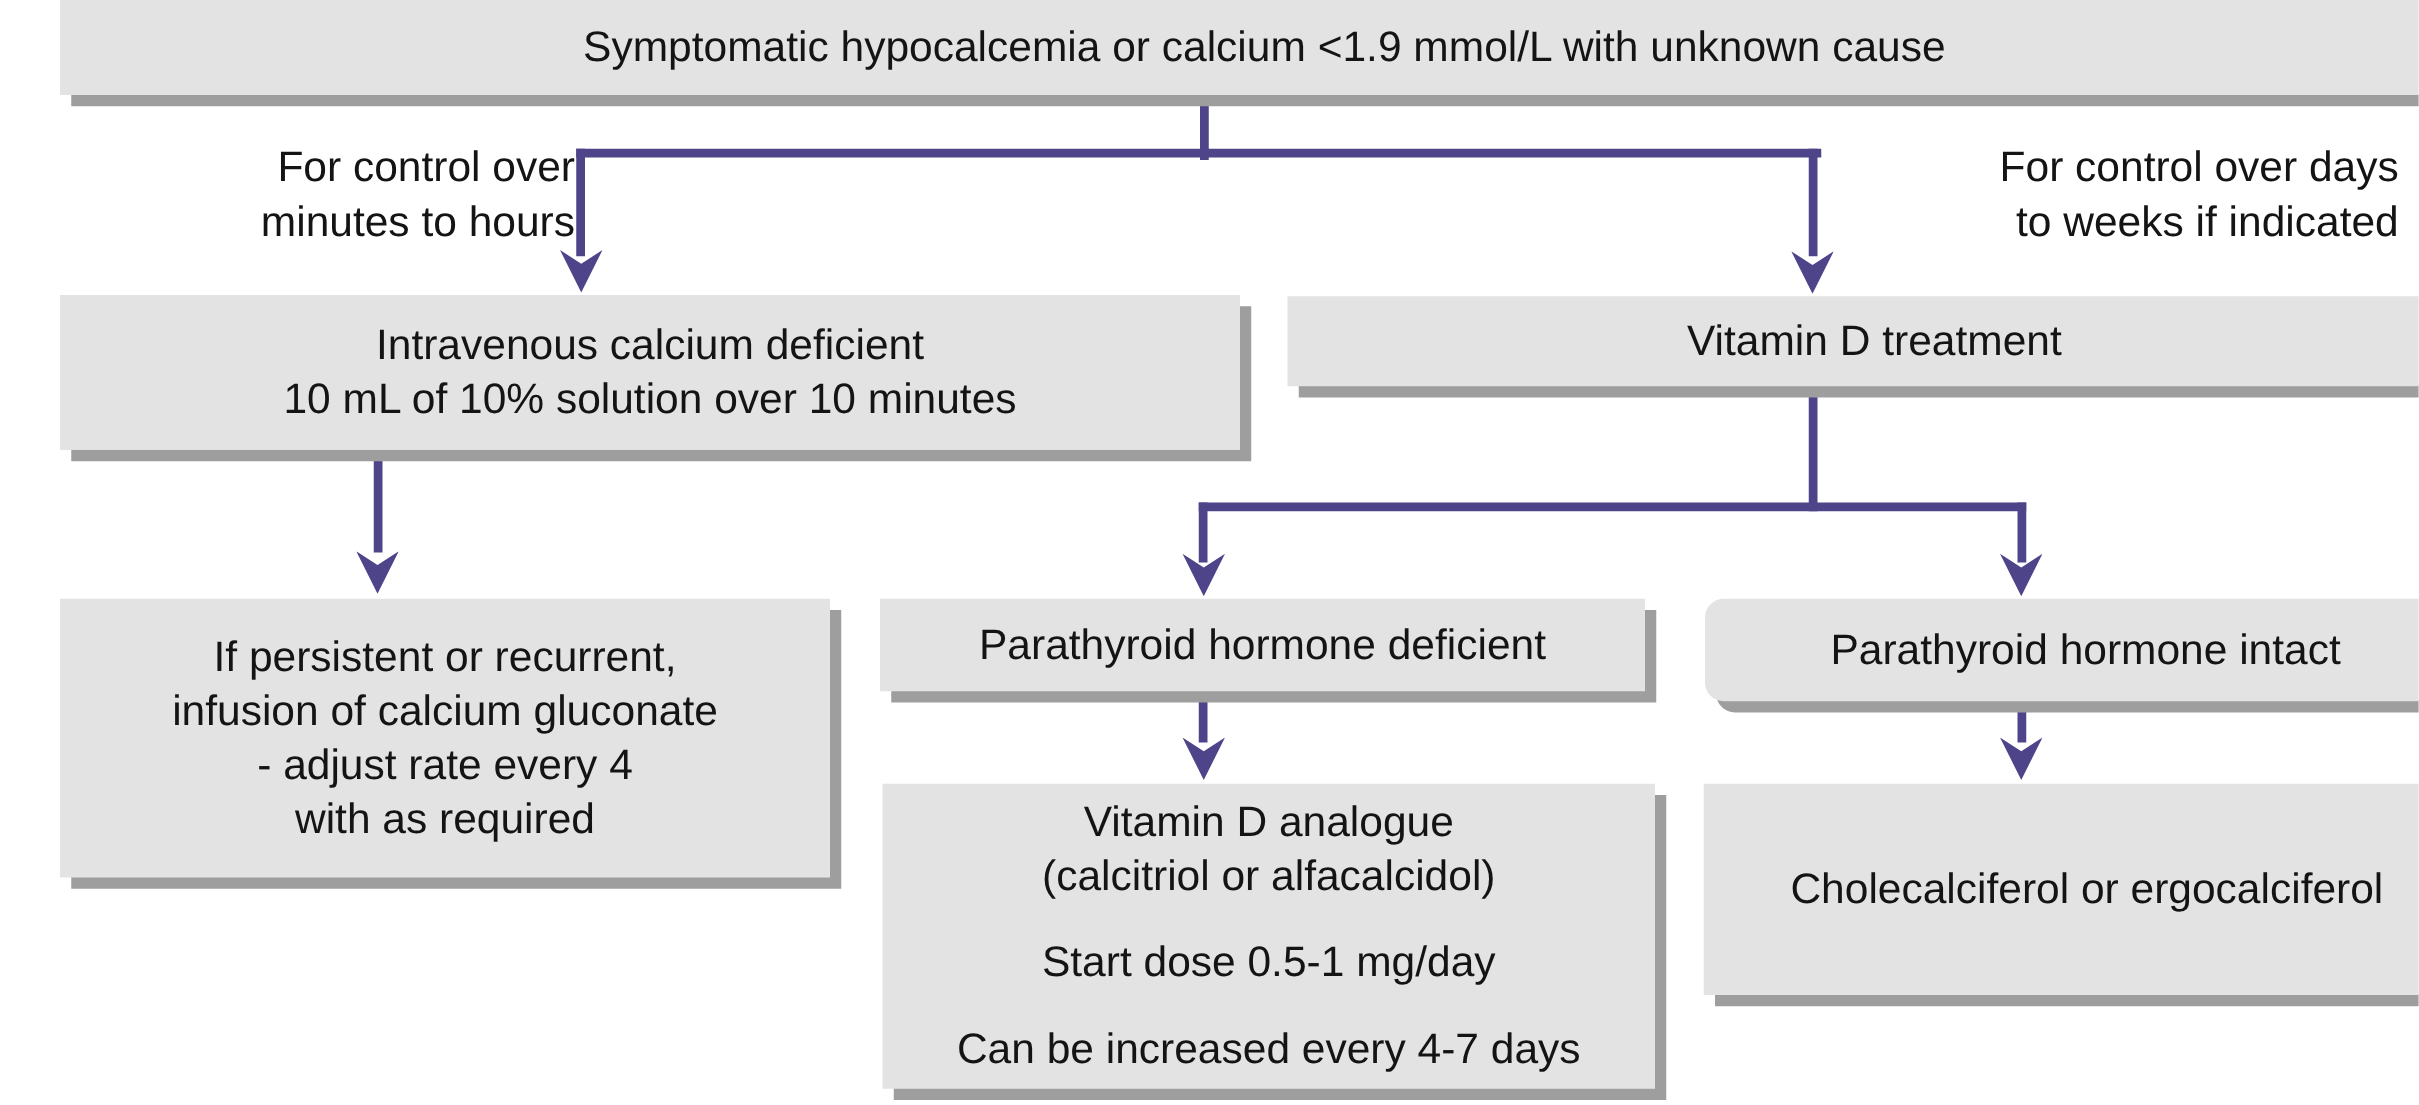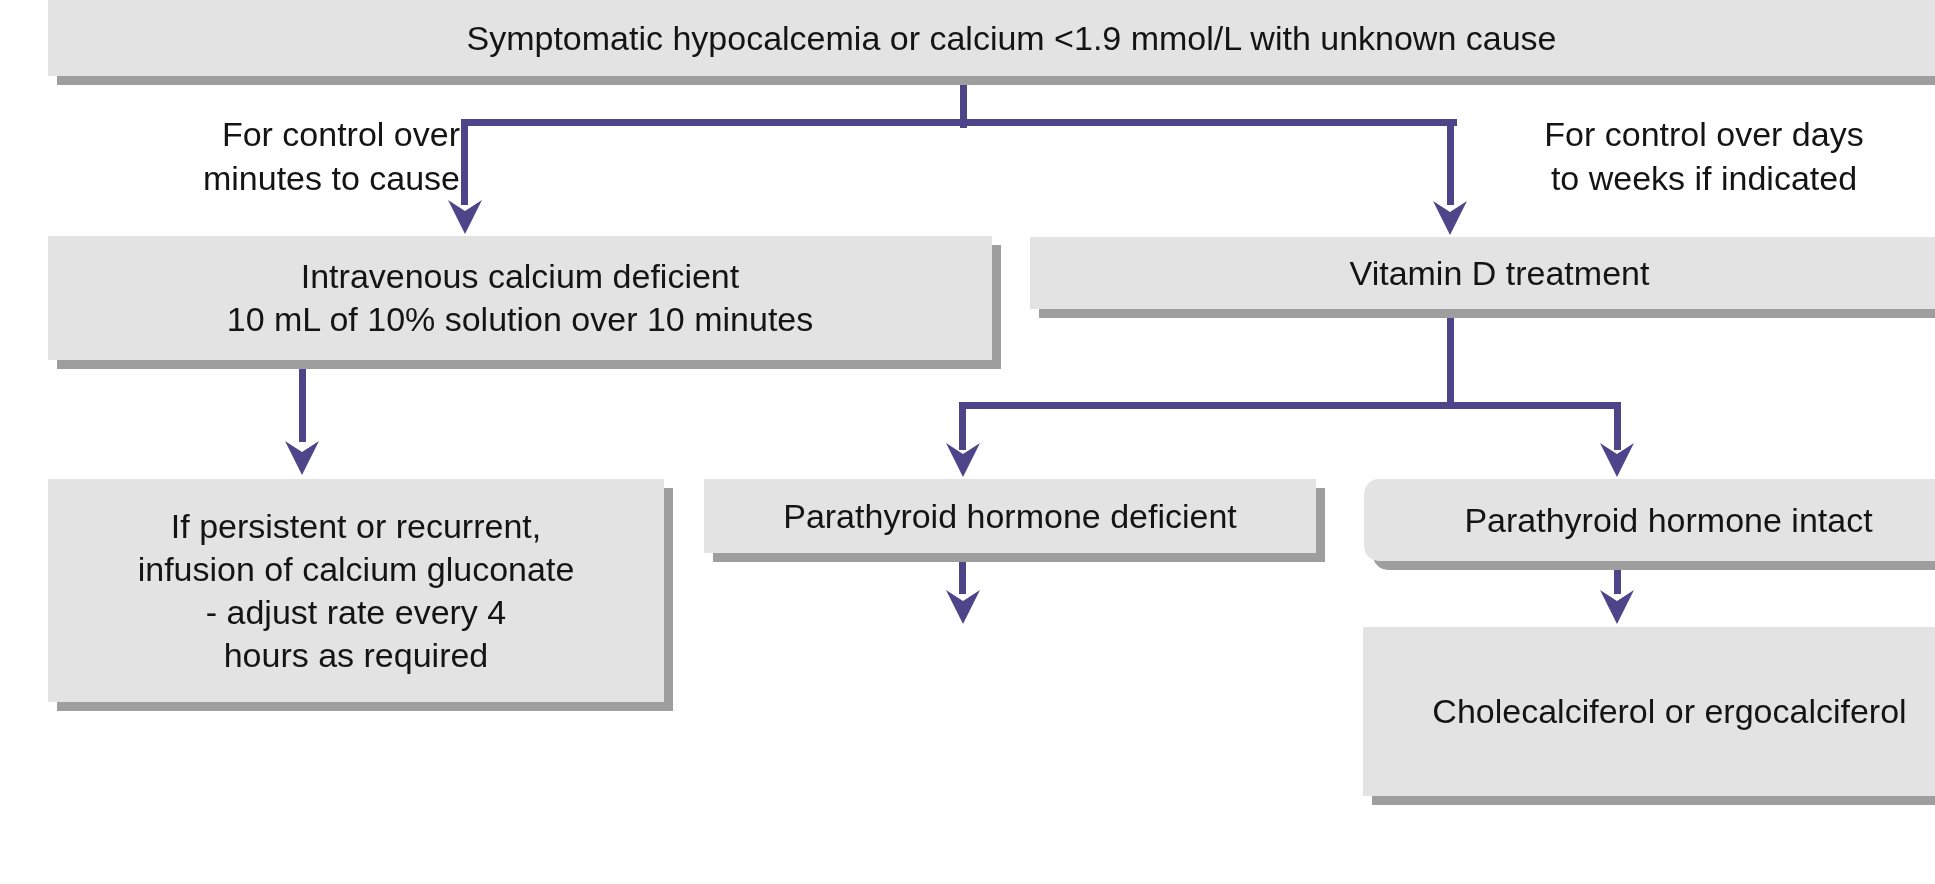--- a/index.html
+++ b/index.html
@@ -75,23 +75,23 @@
       <polygon points="0,0 17,11 34,0 17,34"></polygon>
     </svg>
 
   <div class="vline" style="left:1614px;top:549px;width:7px;height:45px;"></div>
   <svg class="ah" style="left:1600px;top:590px;" width="34" height="34" viewBox="0 0 34 34">
       <polygon points="0,0 17,11 34,0 17,34"></polygon>
     </svg>
 
   <div class="label" style="left:110px;top:112px;width:350px;text-align:right;">
     <div>For control over</div>
-    <div>minutes to cause</div>
+    <div>minutes to hours</div>
   </div>
-  <div class="label" style="left:1489px;top:112px;width:430px;text-align:center;">
+  <div class="label" style="left:1489px;top:112px;width:430px;text-align:right;">
     <div>For control over days</div>
     <div>to weeks if indicated</div>
   </div>
 
   <div class="box" style="left:0px;top:0px;width:1927px;height:76px;">
     <div class="para">Symptomatic hypocalcemia or calcium &lt;1.9 mmol/L with unknown cause</div>
   </div>
 
   <div class="box" style="left:0px;top:236px;width:944px;height:124px;">
     <div class="para">
@@ -102,30 +102,38 @@
 
   <div class="box" style="left:982px;top:237px;width:939px;height:72px;">
     <div class="para">Vitamin D treatment</div>
   </div>
 
   <div class="box" style="left:0px;top:479px;width:616px;height:223px;">
     <div class="para">
       <div>If persistent or recurrent,</div>
       <div>infusion of calcium gluconate</div>
       <div>- adjust rate every 4</div>
-      <div>hours as required</div>
+      <div>with as required</div>
     </div>
   </div>
 
   <div class="box" style="left:656px;top:479px;width:612px;height:74px;">
     <div class="para">Parathyroid hormone deficient</div>
   </div>
 
   <div class="box" style="left:1316px;top:479px;width:609px;height:82px;border-radius:15px;">
     <div class="para">Parathyroid hormone intact</div>
   </div>
 
+  <div class="box" style="left:658px;top:627px;width:618px;height:244px;">
+    <div class="para">
+      <div>Vitamin D analogue</div>
+      <div>(calcitriol or alfacalcidol)</div>
+    </div>
+    <div class="para">Start dose 0.5-1 mg/day</div>
+    <div class="para">Can be increased every 4-7 days</div>
+  </div>
 
   <div class="box" style="left:1315px;top:627px;width:613px;height:169px;">
     <div class="para">Cholecalciferol or ergocalciferol</div>
   </div>
 
 </div>
 
 </body></html>

